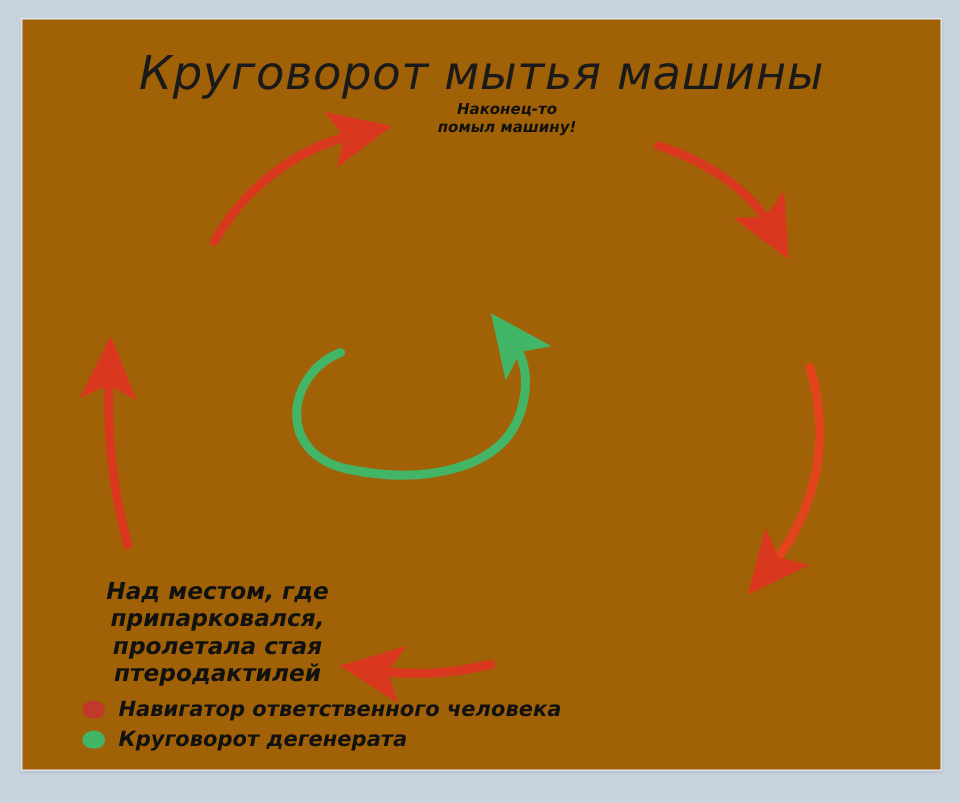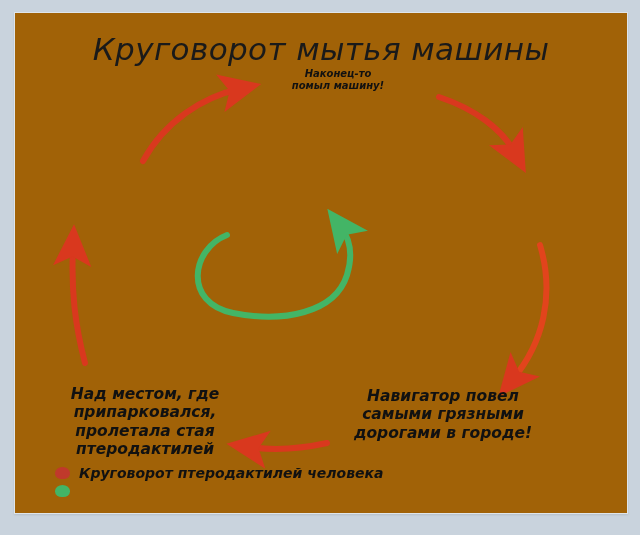--- a/index.html
+++ b/index.html
@@ -112,32 +112,30 @@
 
       <path d="M312,430 C285,436 262,438 234,434" stroke="#d9381e" stroke-width="6" fill="none" stroke-linecap="round" marker-end="url(#ah-red)"></path>
 
       <path d="M70,350 C60,312 56,278 58,234" stroke="#d9381e" stroke-width="6" fill="none" stroke-linecap="round" marker-end="url(#ah-red)"></path>
 
       <path d="M212,222 C176,236 168,290 218,300 C268,310 320,300 332,262 C340,236 332,222 326,214" stroke="#43b566" stroke-width="6" fill="none" stroke-linecap="round" marker-end="url(#ah-green)"></path>
     </svg>
 
     <div class="txt" id="n-finally">Наконец-то
 помыл машину!</div>
-    <div class="txt" id="n-nav">Навигатор повел
-самыми грязными
-дорогами в городе!</div>
     <div class="txt" id="n-ptero">Над местом, где
 припарковался,
 пролетала стая
 птеродактилей</div>
 
     <div id="legend">
       <div class="legend-row">
         <span class="legend-dot" style="background:#c0392b;"></span>
-        <span class="legend-label">Круговорот птеродактилей человека</span>
+        <span class="legend-label">Навигатор ответственного человека</span>
       </div>
       <div class="legend-row">
         <span class="legend-dot" style="background:#43b566;"></span>
+        <span class="legend-label">Круговорот дегенерата</span>
       </div>
     </div>
 
   </div>
 </div>
 
 </body></html>

